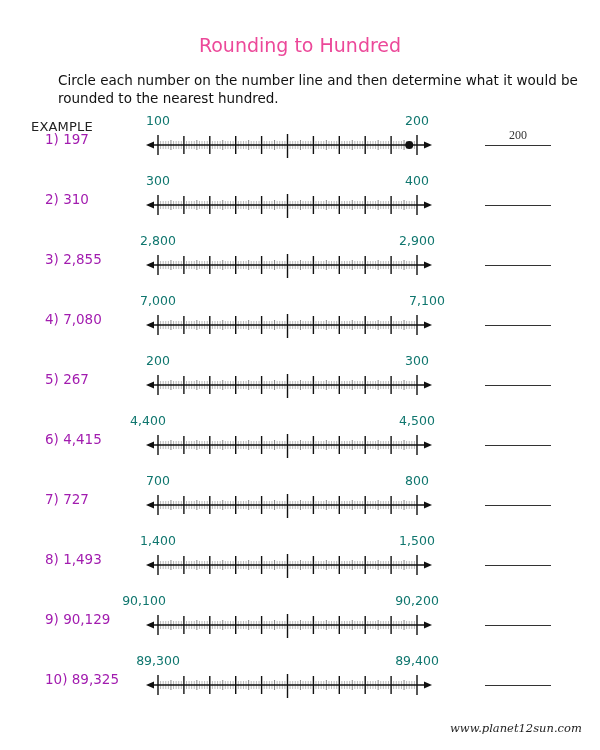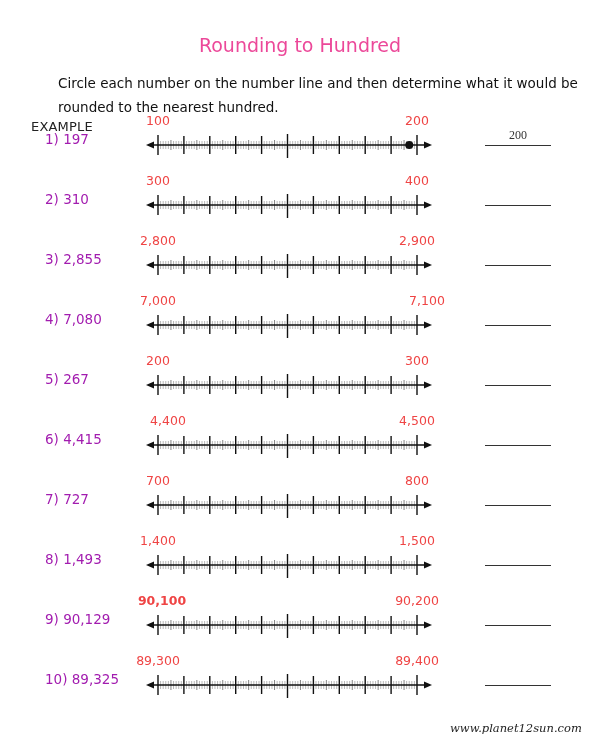--- a/index.html
+++ b/index.html
@@ -1,23 +1,23 @@
 <!DOCTYPE html>
 <html><head>
   <meta charset="utf-8">
   <style>
     html, body { margin: 0; padding: 0; background: #ffffff; }
     body { width: 600px; height: 750px; position: relative; overflow: hidden; color: #111; font-family: "DejaVu Sans", sans-serif; }
     .title { position: absolute; left: 0; width: 600px; top: 34px; text-align: center; font-size: 19px; color: #ec4899; }
-    .instructions { position: absolute; left: 58px; top: 71px; width: 520px; font-size: 13.5px; line-height: 24px; color: #111; }
+    .instructions { position: absolute; left: 58px; top: 71px; width: 520px; font-size: 13.5px; line-height: 18px; color: #111; }
     .row { position: absolute; left: 0; width: 600px; height: 60px; }
     .example-tag { position: absolute; left: 31px; top: -26px; font-size: 13px; letter-spacing: 0.2px; color: #222; }
     .problem { position: absolute; left: 45px; top: -14px; font-size: 13.5px; color: #a21caf; white-space: nowrap; }
     .numline { position: absolute; left: 0; top: 0; }
-    .lbl-left, .lbl-right { position: absolute; top: -32px; font-size: 12.5px; color: #ef4444; white-space: nowrap; transform: translateX(-50%); }
+    .lbl-left, .lbl-right { position: absolute; top: -32px; font-size: 12.5px; color: #0f766e; white-space: nowrap; transform: translateX(-50%); }
     .answer-line { position: absolute; left: 485px; width: 66px; top: 0; border-top: 1px solid #333; }
     .answer-text { position: absolute; left: 485px; width: 66px; top: -17px; text-align: center; font-family: "Liberation Serif", serif; font-size: 12px; color: #333; }
     .footer { position: absolute; left: 450px; top: 721px; font-family: "DejaVu Serif", serif; font-style: italic; font-size: 11.5px; color: #222; }
   </style>
 </head>
 <body>
 
 <div class="title">Rounding to Hundred</div>
 <div class="instructions">Circle each number on the number line and then determine what it would be rounded to the nearest hundred.</div>
 
@@ -584,21 +584,21 @@
         <line x1="417" x2="417" y1="-10" y2="10" stroke="#111" stroke-width="1.4"></line>
         <line x1="150" x2="428" y1="0" y2="0" stroke="#111" stroke-width="1.4"></line>
         <polygon points="146,0 154,-3.5 154,3.5" fill="#111"></polygon>
         <polygon points="432,0 424,-3.5 424,3.5" fill="#111"></polygon>
       </svg>
       <div class="answer-text"></div>
       <div class="answer-line"></div>
     </div>
     <div class="row" style="top: 445px;">
       <div class="problem">6) 4,415</div>
-      <div class="lbl-left" style="left: 168px;">4,400</div>
+      <div class="lbl-left" style="left: 148px;">4,400</div>
       <div class="lbl-right" style="left: 417px;">4,500</div>
       <svg class="numline" width="600" height="40" viewBox="0 -20 600 40" style="top:-20px;">
         <line x1="158" x2="158" y1="-10" y2="10" stroke="#111" stroke-width="1.4"></line>
         <line x1="160.59" x2="160.59" y1="-4" y2="4" stroke="#888" stroke-width="0.6"></line>
         <line x1="163.18" x2="163.18" y1="-4" y2="4" stroke="#888" stroke-width="0.6"></line>
         <line x1="165.77" x2="165.77" y1="-4" y2="4" stroke="#888" stroke-width="0.6"></line>
         <line x1="168.36" x2="168.36" y1="-4" y2="4" stroke="#888" stroke-width="0.6"></line>
         <line x1="170.95" x2="170.95" y1="-5" y2="5" stroke="#666" stroke-width="0.8"></line>
         <line x1="173.54" x2="173.54" y1="-4" y2="4" stroke="#888" stroke-width="0.6"></line>
         <line x1="176.13" x2="176.13" y1="-4" y2="4" stroke="#888" stroke-width="0.6"></line>
@@ -923,21 +923,21 @@
         <line x1="417" x2="417" y1="-10" y2="10" stroke="#111" stroke-width="1.4"></line>
         <line x1="150" x2="428" y1="0" y2="0" stroke="#111" stroke-width="1.4"></line>
         <polygon points="146,0 154,-3.5 154,3.5" fill="#111"></polygon>
         <polygon points="432,0 424,-3.5 424,3.5" fill="#111"></polygon>
       </svg>
       <div class="answer-text"></div>
       <div class="answer-line"></div>
     </div>
     <div class="row" style="top: 625px;">
       <div class="problem">9) 90,129</div>
-      <div class="lbl-left" style="left: 162px; font-weight: bold;">90,100</div>
+      <div class="lbl-left" style="left: 144px;">90,100</div>
       <div class="lbl-right" style="left: 417px;">90,200</div>
       <svg class="numline" width="600" height="40" viewBox="0 -20 600 40" style="top:-20px;">
         <line x1="158" x2="158" y1="-10" y2="10" stroke="#111" stroke-width="1.4"></line>
         <line x1="160.59" x2="160.59" y1="-4" y2="4" stroke="#888" stroke-width="0.6"></line>
         <line x1="163.18" x2="163.18" y1="-4" y2="4" stroke="#888" stroke-width="0.6"></line>
         <line x1="165.77" x2="165.77" y1="-4" y2="4" stroke="#888" stroke-width="0.6"></line>
         <line x1="168.36" x2="168.36" y1="-4" y2="4" stroke="#888" stroke-width="0.6"></line>
         <line x1="170.95" x2="170.95" y1="-5" y2="5" stroke="#666" stroke-width="0.8"></line>
         <line x1="173.54" x2="173.54" y1="-4" y2="4" stroke="#888" stroke-width="0.6"></line>
         <line x1="176.13" x2="176.13" y1="-4" y2="4" stroke="#888" stroke-width="0.6"></line>

